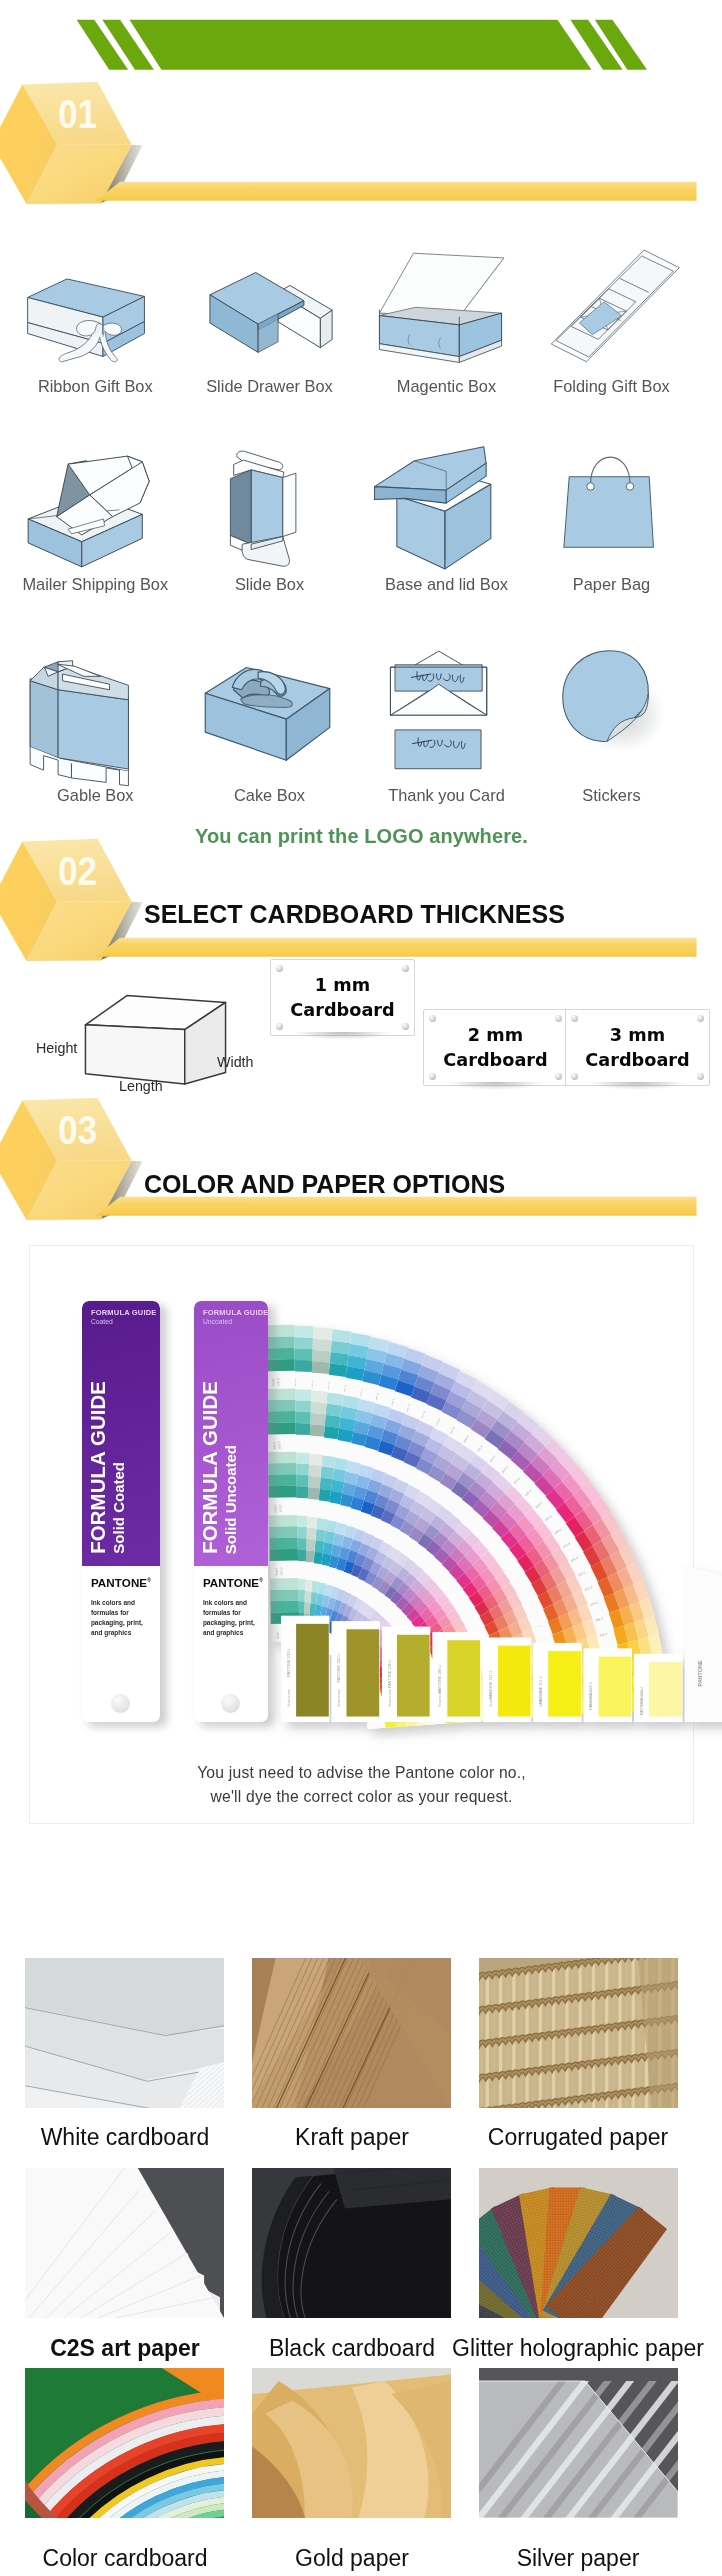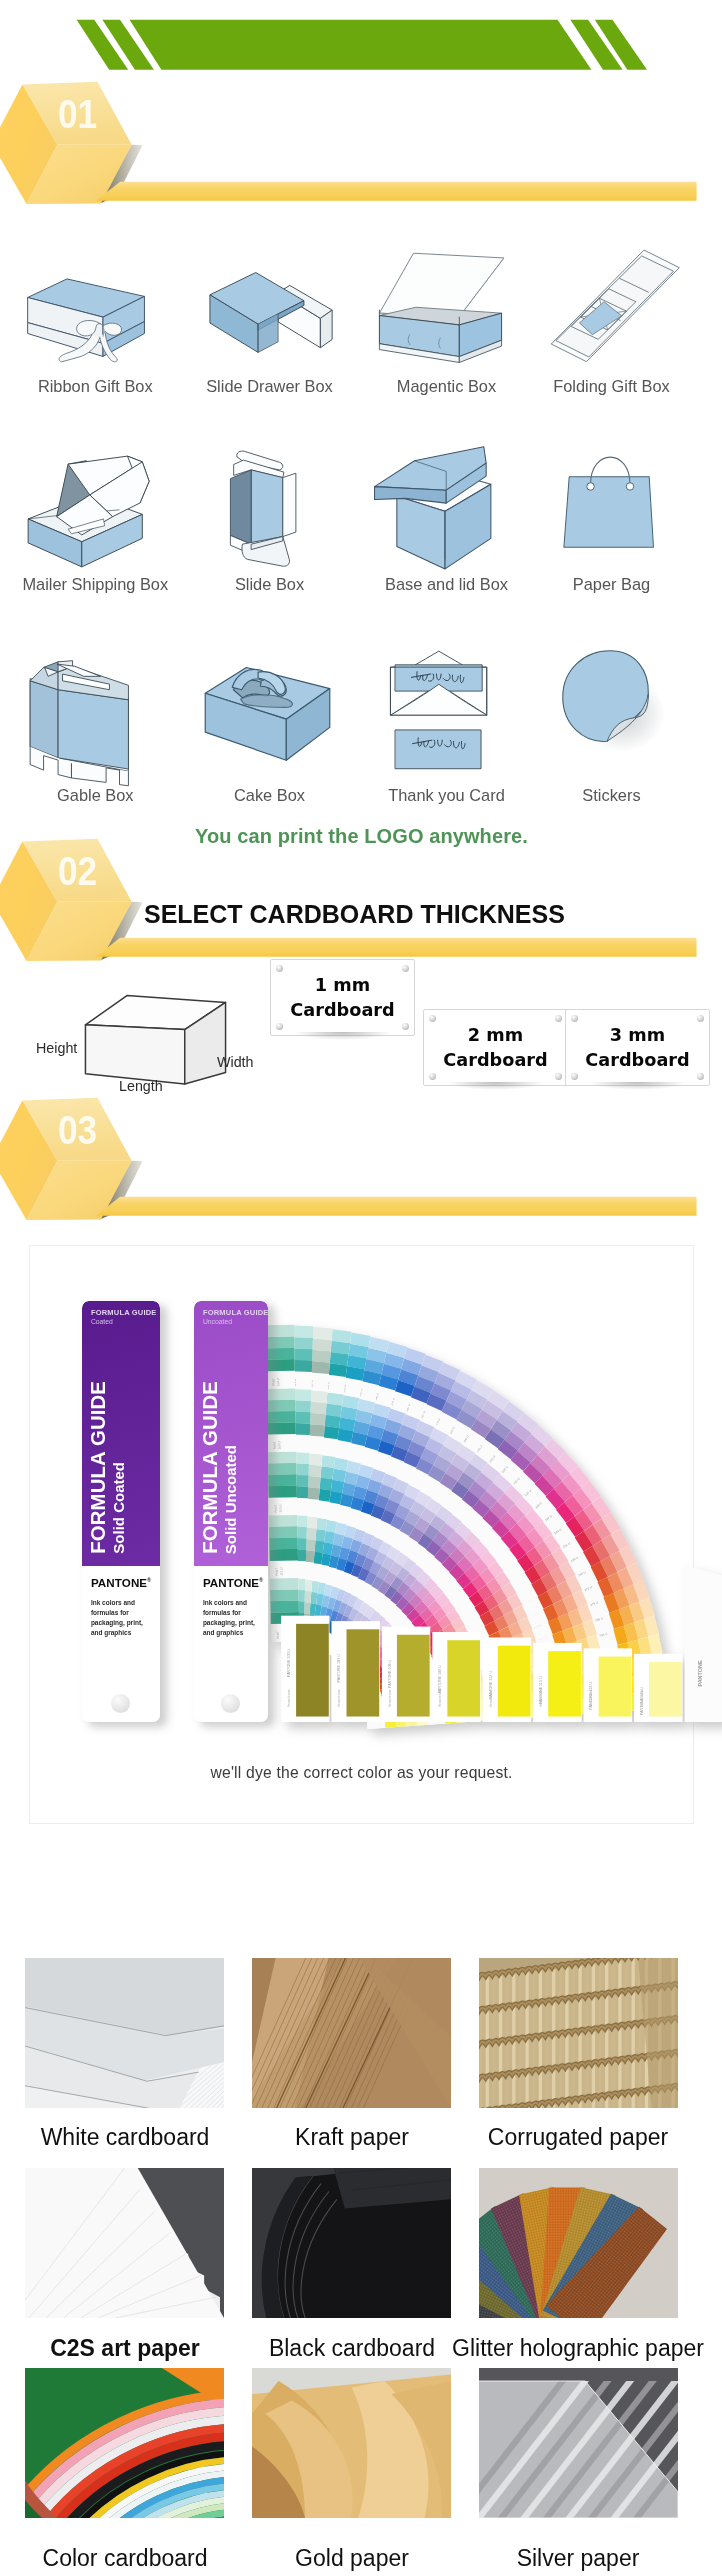--- a/index.html
+++ b/index.html
@@ -338,20 +338,21 @@
   <svg class="abs" style="left:-20.4px;top:1091px" width="164" height="140" viewBox="0 0 240 205">
     <polygon points="222,102 238,103 200,178 175,188" fill="url(#cubeShadow)"></polygon>
     <polygon points="62,14 172,10 222,102 113,102" fill="url(#cubeTop)"></polygon>
     <polygon points="113,102 222,102 177,188 68,189" fill="url(#cubeFront)"></polygon>
     <polygon points="17,100 62,14 113,102 68,189" fill="url(#cubeLeft)"></polygon>
   </svg>
   <div class="cube-num" style="left:58px;top:1110px">03</div>
   <svg class="abs" style="left:95px;top:1194px" width="607" height="24.5" viewBox="0 0 890 36">
     <polygon points="36,4 883,4 883,32 0,32" fill="url(#barGrad)"></polygon>
   </svg>
+  <div class="sec-title" style="left:144px;top:1172px">COLOR AND PAPER OPTIONS</div>
 
   <div class="pantone-panel"></div>
   <div id="pantone-art">
       <svg class="abs" style="left:0px;top:1245px" width="723" height="586" viewBox="0 0 1060 860">
      <defs>
        <filter id="fanShadow" x="-20%" y="-20%" width="170%" height="170%">
          <feDropShadow dx="9" dy="9" stdDeviation="8" flood-color="#8b8b8b" flood-opacity="0.45"></feDropShadow>
        </filter>
      </defs>
      <g filter="url(#fanShadow)">
@@ -2040,20 +2041,21 @@
       <div class="abs pan-desc" style="left:8.9px;top:297px">
         <div>Ink colors and</div>
         <div>formulas for</div>
         <div>packaging, print,</div>
         <div>and graphics</div>
       </div>
       <div class="abs pan-rivet" style="left:27px;bottom:9.5px"></div>
     </div>
     </div>
   <div class="pan-cap">
+    <div>You just need to advise the Pantone color no.,</div>
     <div>we'll dye the correct color as your request.</div>
   </div>
 
   <div id="surface-grid">
       <svg class="abs" style="left:25px;top:1958px" width="199" height="150" viewBox="0 0 300 230" preserveAspectRatio="none">
         <defs>
           <pattern id="gltex" width="4" height="4" patternUnits="userSpaceOnUse">
           <rect width="4" height="4" fill="none"></rect>
             <circle cx="1" cy="1" r="0.7" fill="#fff"></circle>
             <circle cx="3" cy="3" r="0.5" fill="#000"></circle>

